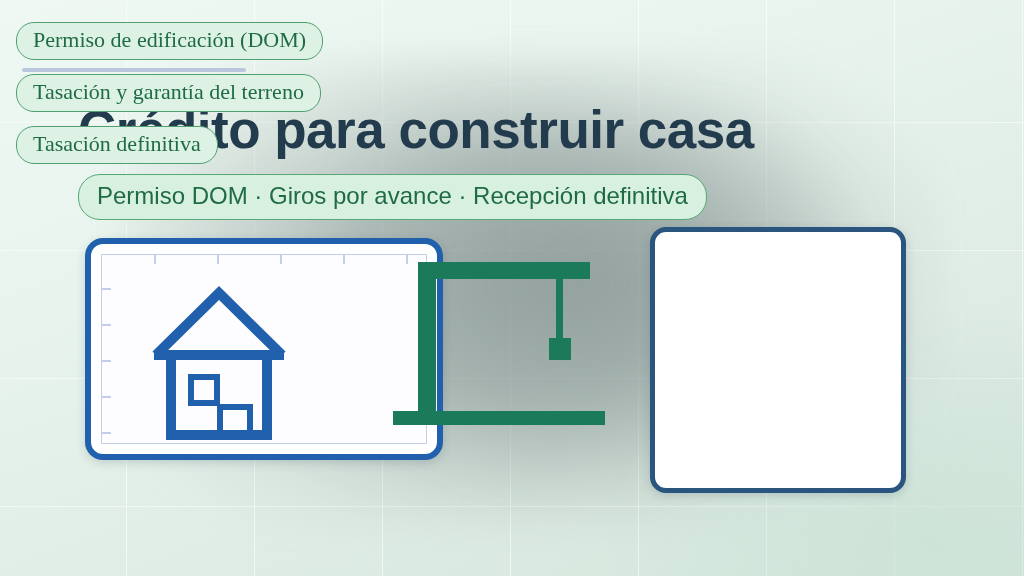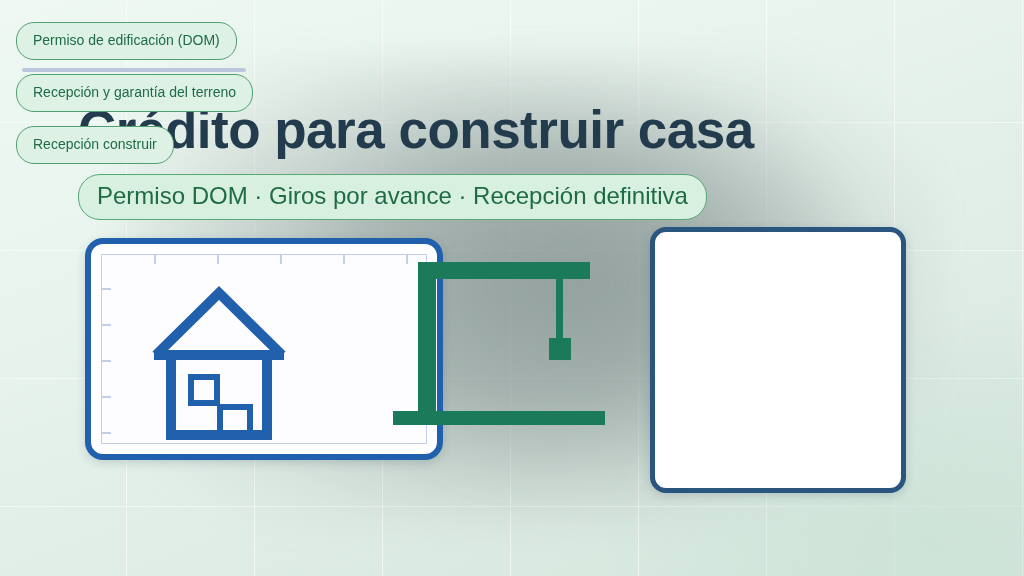--- a/index.html
+++ b/index.html
@@ -170,24 +170,25 @@
     top: 22px;
     width: 600px;
   }
   .list-pill {
     display: inline-block;
     padding: 4px 16px 6px 16px;
     border: 1.6px solid #4f9f70;
     border-radius: 18px;
     background: #ddf2e4;
     color: #1f6b45;
-    font-size: 14px;
+    font-size: 22px;
     line-height: 26px;
     white-space: nowrap;
     margin-bottom: 6px;
+    font-family: Liberation Serif, serif;
   }
   .list-divider {
     width: 224px;
     height: 4px;
     background: #b9c6dd;
     border-radius: 2px;
     margin: 2px 0 8px 6px;
   }
   .row { height: 52px; }
 </style>
@@ -249,20 +250,20 @@
   </svg>
 
   <div class="list-panel"></div>
 
   <div class="list-stack">
     <div class="row">
       <span class="list-pill">Permiso de edificación (DOM)</span>
       <div class="list-divider"></div>
     </div>
     <div class="row">
-      <span class="list-pill">Recepción y garantía del terreno</span>
+      <span class="list-pill">Tasación y garantía del terreno</span>
     </div>
     <div class="row">
-      <span class="list-pill">Recepción construir</span>
+      <span class="list-pill">Tasación definitiva</span>
     </div>
   </div>
 
 </div>
 
 </body></html>

